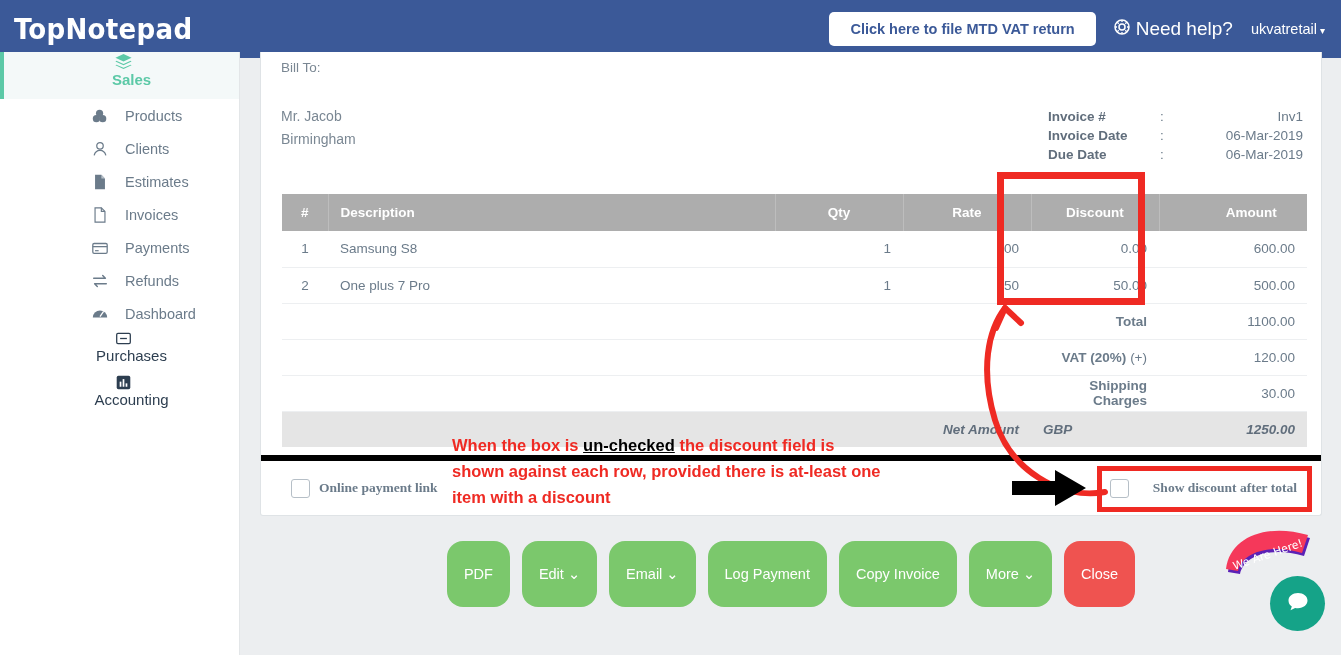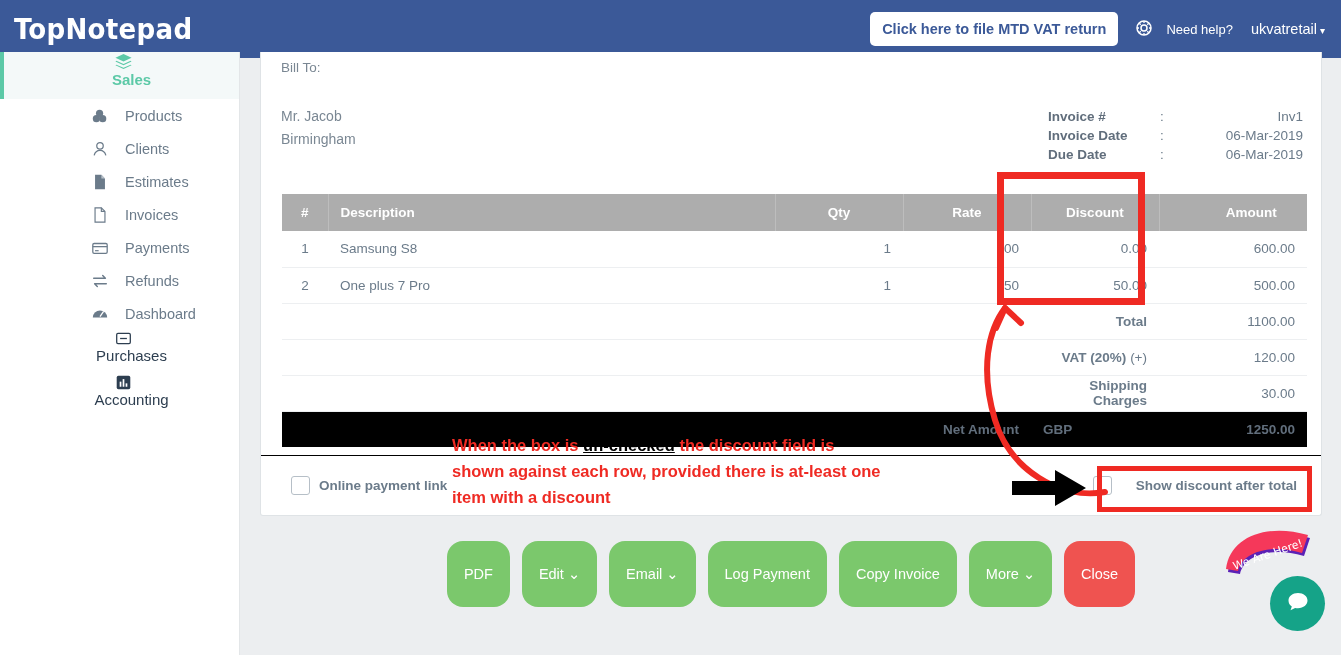--- a/index.html
+++ b/index.html
@@ -22,25 +22,25 @@
     font-family: "DejaVu Sans", sans-serif;
     font-stretch: condensed;
   }
   .logo .cap { font-size: 29px; }
   .topright {
     margin-left: auto; display: flex; align-items: center; gap: 18px;
     margin-right: 16px;
   }
   .mtd-btn {
     background: #fff; color: #3b5998; font-weight: bold; font-size: 14.5px;
-    border: none; border-radius: 5px; padding: 9px 12px; cursor: pointer;
+    border: none; border-radius: 5px; padding: 9px 21px; cursor: pointer;
     white-space: nowrap;
   }
   .need-help {
-    color: #fff; font-size: 13px; display: flex; align-items: center; gap: 14px;
+    color: #fff; font-size: 19px; display: flex; align-items: center; gap: 6px;
     cursor: pointer;
   }
   .user-menu { color: #fff; font-size: 14.5px; cursor: pointer; }
   .caret { font-size: 10px; margin-left: 3px; }
 
   
   .sidebar {
     position: absolute; left: 0; top: 52px; width: 240px; height: 603px;
     background: #fff; border-right: 1px solid #e3e6e8;
   }
@@ -98,28 +98,28 @@
   .c-desc { text-align: left; }
   .c-qty { width: 128px; text-align: right; }
   .c-rate { width: 128px; text-align: right; }
   .c-disc { width: 128px; text-align: right; }
   .c-amt { width: 148px; text-align: right; }
   table.items th.c-desc { text-align: left; }
   table.items th.c-qty, table.items th.c-rate,
   table.items th.c-disc, table.items th.c-amt { text-align: center; }
   .tot-label { text-align: right; font-weight: bold; color: #616e7c; }
   .tot-cur { text-align: left; font-weight: bold; color: #616e7c; }
-  tr.net td { background: #000000; font-weight: bold; color: #616e7c; border-bottom: none; }
+  tr.net td { background: #e5e5e5; font-weight: bold; color: #616e7c; border-bottom: none; font-style: italic; }
   tr.net td.tot-val { font-weight: bold; }
   .tot-val { text-align: right; }
   .pct { font-weight: normal; }
 
   .card-foot {
     position: absolute; left: 0; right: 0; bottom: 0; height: 60px;
-    border-top: 1px solid #000000; display: flex; 
+    border-top: 6px solid #000000; display: flex;  font-family: Liberation Serif, serif;
   }
   .chk-wrap { display: flex; align-items: center; gap: 9px; cursor: pointer; }
   .chk {
     width: 19px; height: 19px; border: 1px solid #b6bfc7; border-radius: 3px;
     background: #fff; display: inline-block;
   }
   .chk-label { font-size: 13.5px; font-weight: bold; color: #6b7b8a; }
   .foot-left { margin-left: 30px; }
   .foot-right { margin-left: auto; margin-right: 24px; gap: 24px; }
 

